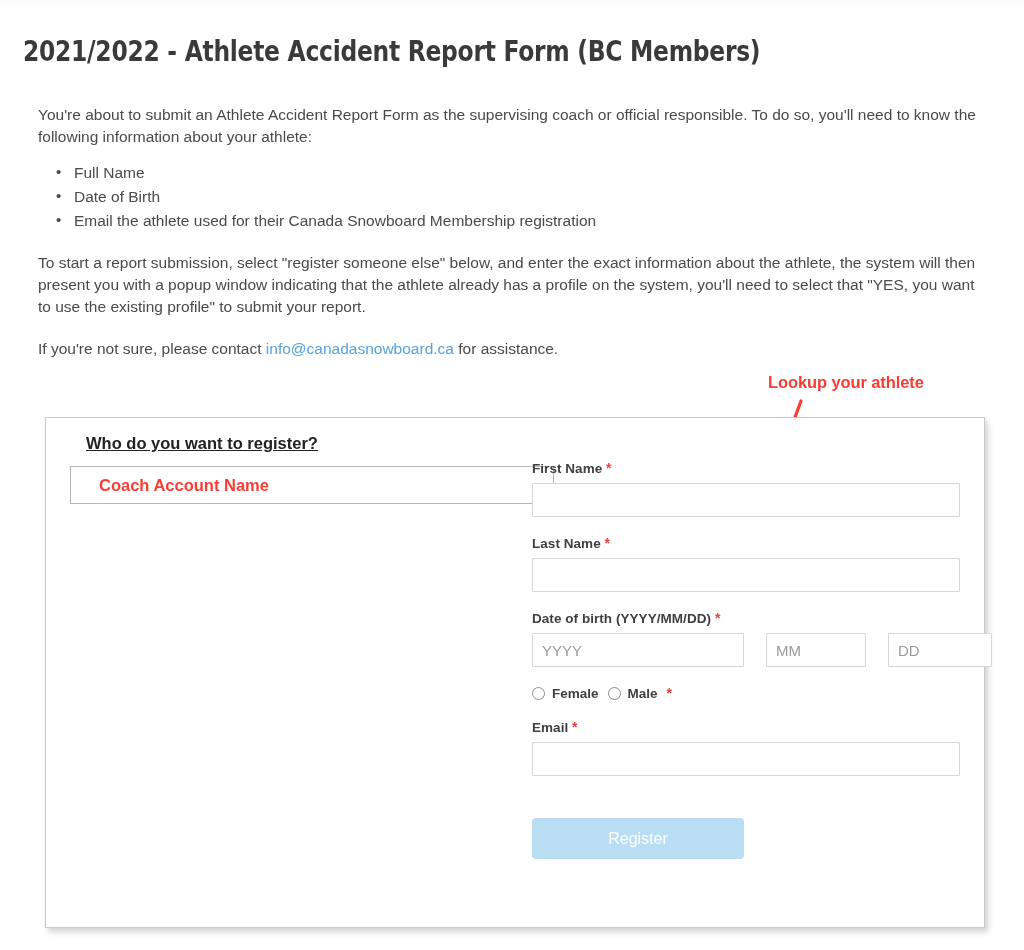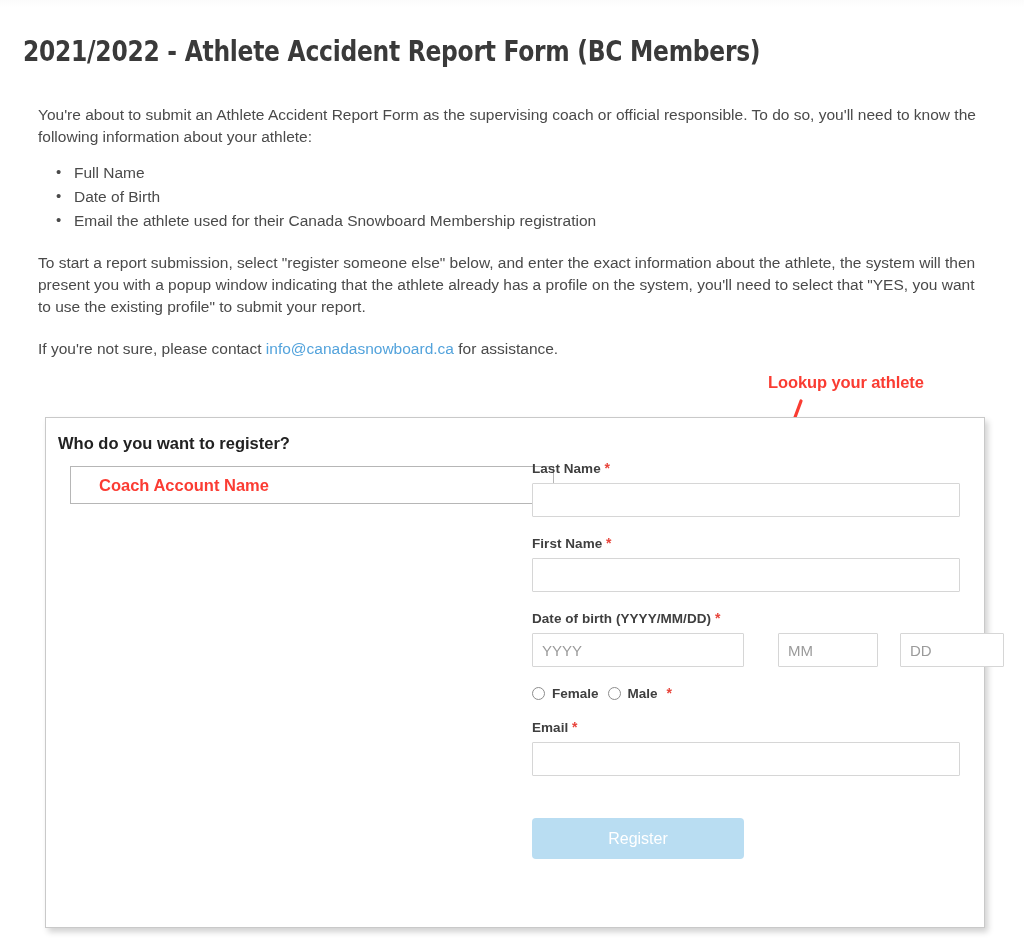--- a/index.html
+++ b/index.html
@@ -102,25 +102,26 @@
     border: 1px solid #c9c9c9;
     box-shadow: 3px 4px 6px rgba(0,0,0,0.18);
   }
   .panel-inner {
     position: relative;
     width: 100%;
     height: 100%;
   }
   .register-question {
     position: absolute;
-    left: 12px;
+    left: 40px;
     top: 16px;
     font-size: 16.5px;
     font-weight: bold;
     color: #222222;
+    text-decoration: underline;
   }
   .account-box {
     position: absolute;
     left: 24px;
     top: 48px;
     width: 484px;
     height: 38px;
     border: 1px solid #b6b6b6;
     background: #ffffff;
     padding-left: 47px;
@@ -165,21 +166,21 @@
     outline: none;
     border-radius: 1px;
   }
   .text-input::placeholder { color: #9b9b9b; }
   .field-group { margin-bottom: 18px; }
   .dob-row {
     display: flex;
     gap: 22px;
   }
   .dob-year { width: 212px; }
-  .dob-mm { width: 100px; margin-left: 12px; }
+  .dob-mm { width: 100px; }
   .dob-dd { width: 104px; }
   .gender-row {
     display: flex;
     align-items: center;
     margin-top: 16px;
     margin-bottom: 18px;
     font-size: 13.5px;
     font-weight: bold;
     color: #3f3f3f;
   }
@@ -236,29 +237,29 @@
     <div class="register-question">Who do you want to register?</div>
 
     <div class="account-box">
       <div class="account-name">Coach Account Name</div>
     </div>
 
     <div class="field-col">
 
       <div class="field-group">
         <div class="field-label">
+          <span>First Name</span>
+          <span class="req">*</span>
+        </div>
+        <input class="text-input" type="text" value="" style="">
+      </div>
+
+      <div class="field-group">
+        <div class="field-label">
           <span>Last Name</span>
-          <span class="req">*</span>
-        </div>
-        <input class="text-input" type="text" value="" style="">
-      </div>
-
-      <div class="field-group">
-        <div class="field-label">
-          <span>First Name</span>
           <span class="req">*</span>
         </div>
         <input class="text-input" type="text" value="" style="">
       </div>
 
       <div class="field-group">
         <div class="field-label">
           <span>Date of birth (YYYY/MM/DD)</span>
           <span class="req">*</span>
         </div>

